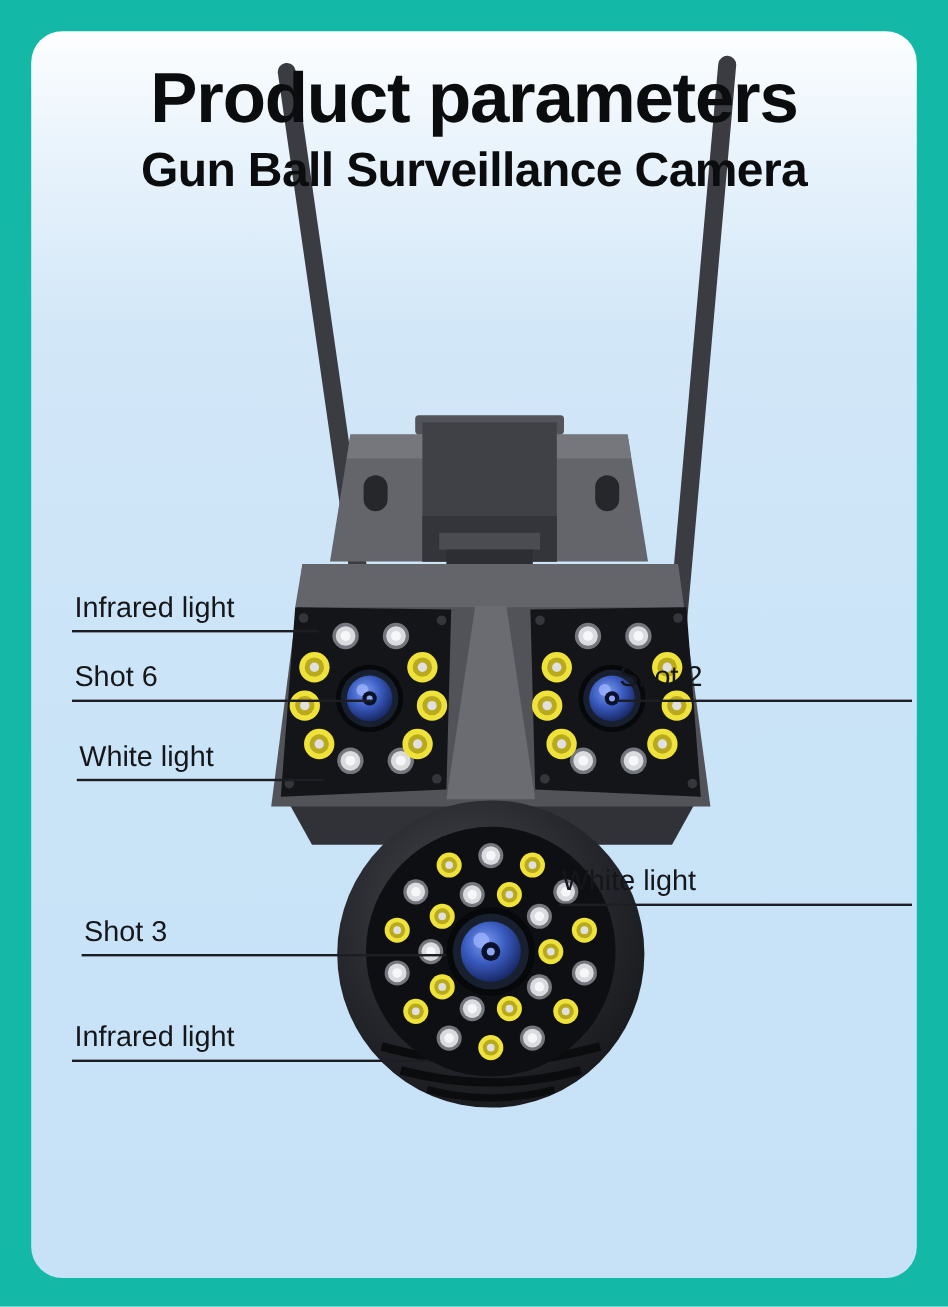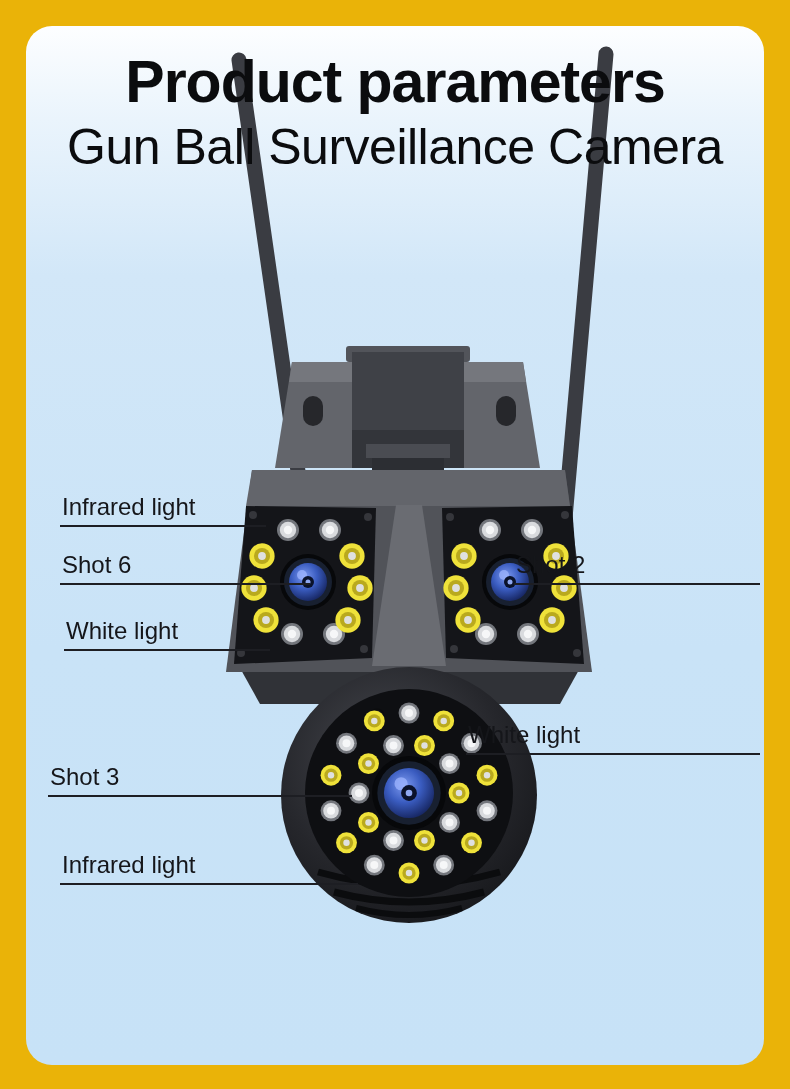--- a/index.html
+++ b/index.html
@@ -1,28 +1,28 @@
 <!DOCTYPE html>
 <html><head>
 <meta charset="utf-8">
 <style>
   html,body{margin:0;padding:0;background:#ffffff;}
   .canvas{
     position:relative;width:790px;height:1089px;overflow:hidden;
-    background:#eab308;font-family:"Liberation Sans",sans-serif;
+    background:#14b8a6;font-family:"Liberation Sans",sans-serif;
   }
   .bg-panel{
     position:absolute;left:26px;right:26px;top:26px;bottom:24px;
     border-radius:26px;
     background:linear-gradient(180deg,#fdfeff 0%,#eaf4fc 9%,#d2e7f8 24%,#c9e3f7 60%,#c7e2f7 100%);
   }
   .camera-svg{position:absolute;left:0;top:0;width:790px;height:1089px;z-index:2;}
   .header{position:absolute;top:52px;left:0;right:0;text-align:center;z-index:5;color:#0b0c0e;}
   .header h1{margin:0;font-size:59px;font-weight:700;letter-spacing:-1px;line-height:1.04;}
-  .header h2{margin:8px 0 0 0;font-size:50px;font-weight:400;letter-spacing:-0.5px;line-height:1.05;}
+  .header h2{margin:8px 0 0 0;font-size:40px;font-weight:700;letter-spacing:-0.5px;line-height:1.05;}
   .callout{
     position:absolute;z-index:6;border-bottom:2px solid #1d1e23;
     font-size:24px;color:#15161a;padding:0 2px 4px 2px;white-space:nowrap;
   }
   .callout.right{text-align:left;}
   
 </style>
 </head>
 <body>
 
@@ -192,21 +192,21 @@
   </div>
 
   <div class="callout right" style="left:514px;top:551px;width:242px;">
     <span>Shot 2</span>
   </div>
 
   <div class="callout right" style="left:466px;top:721px;width:290px;">
     <span>White light</span>
   </div>
 
-  <div class="callout" style="left:48px;top:763px;width:300px;">
+  <div class="callout" style="left:68px;top:763px;width:300px;">
     <span>Shot 3</span>
   </div>
 
   <div class="callout" style="left:60px;top:851px;width:294px;">
     <span>Infrared light</span>
   </div>
 
 </div>
 
 </body></html>

